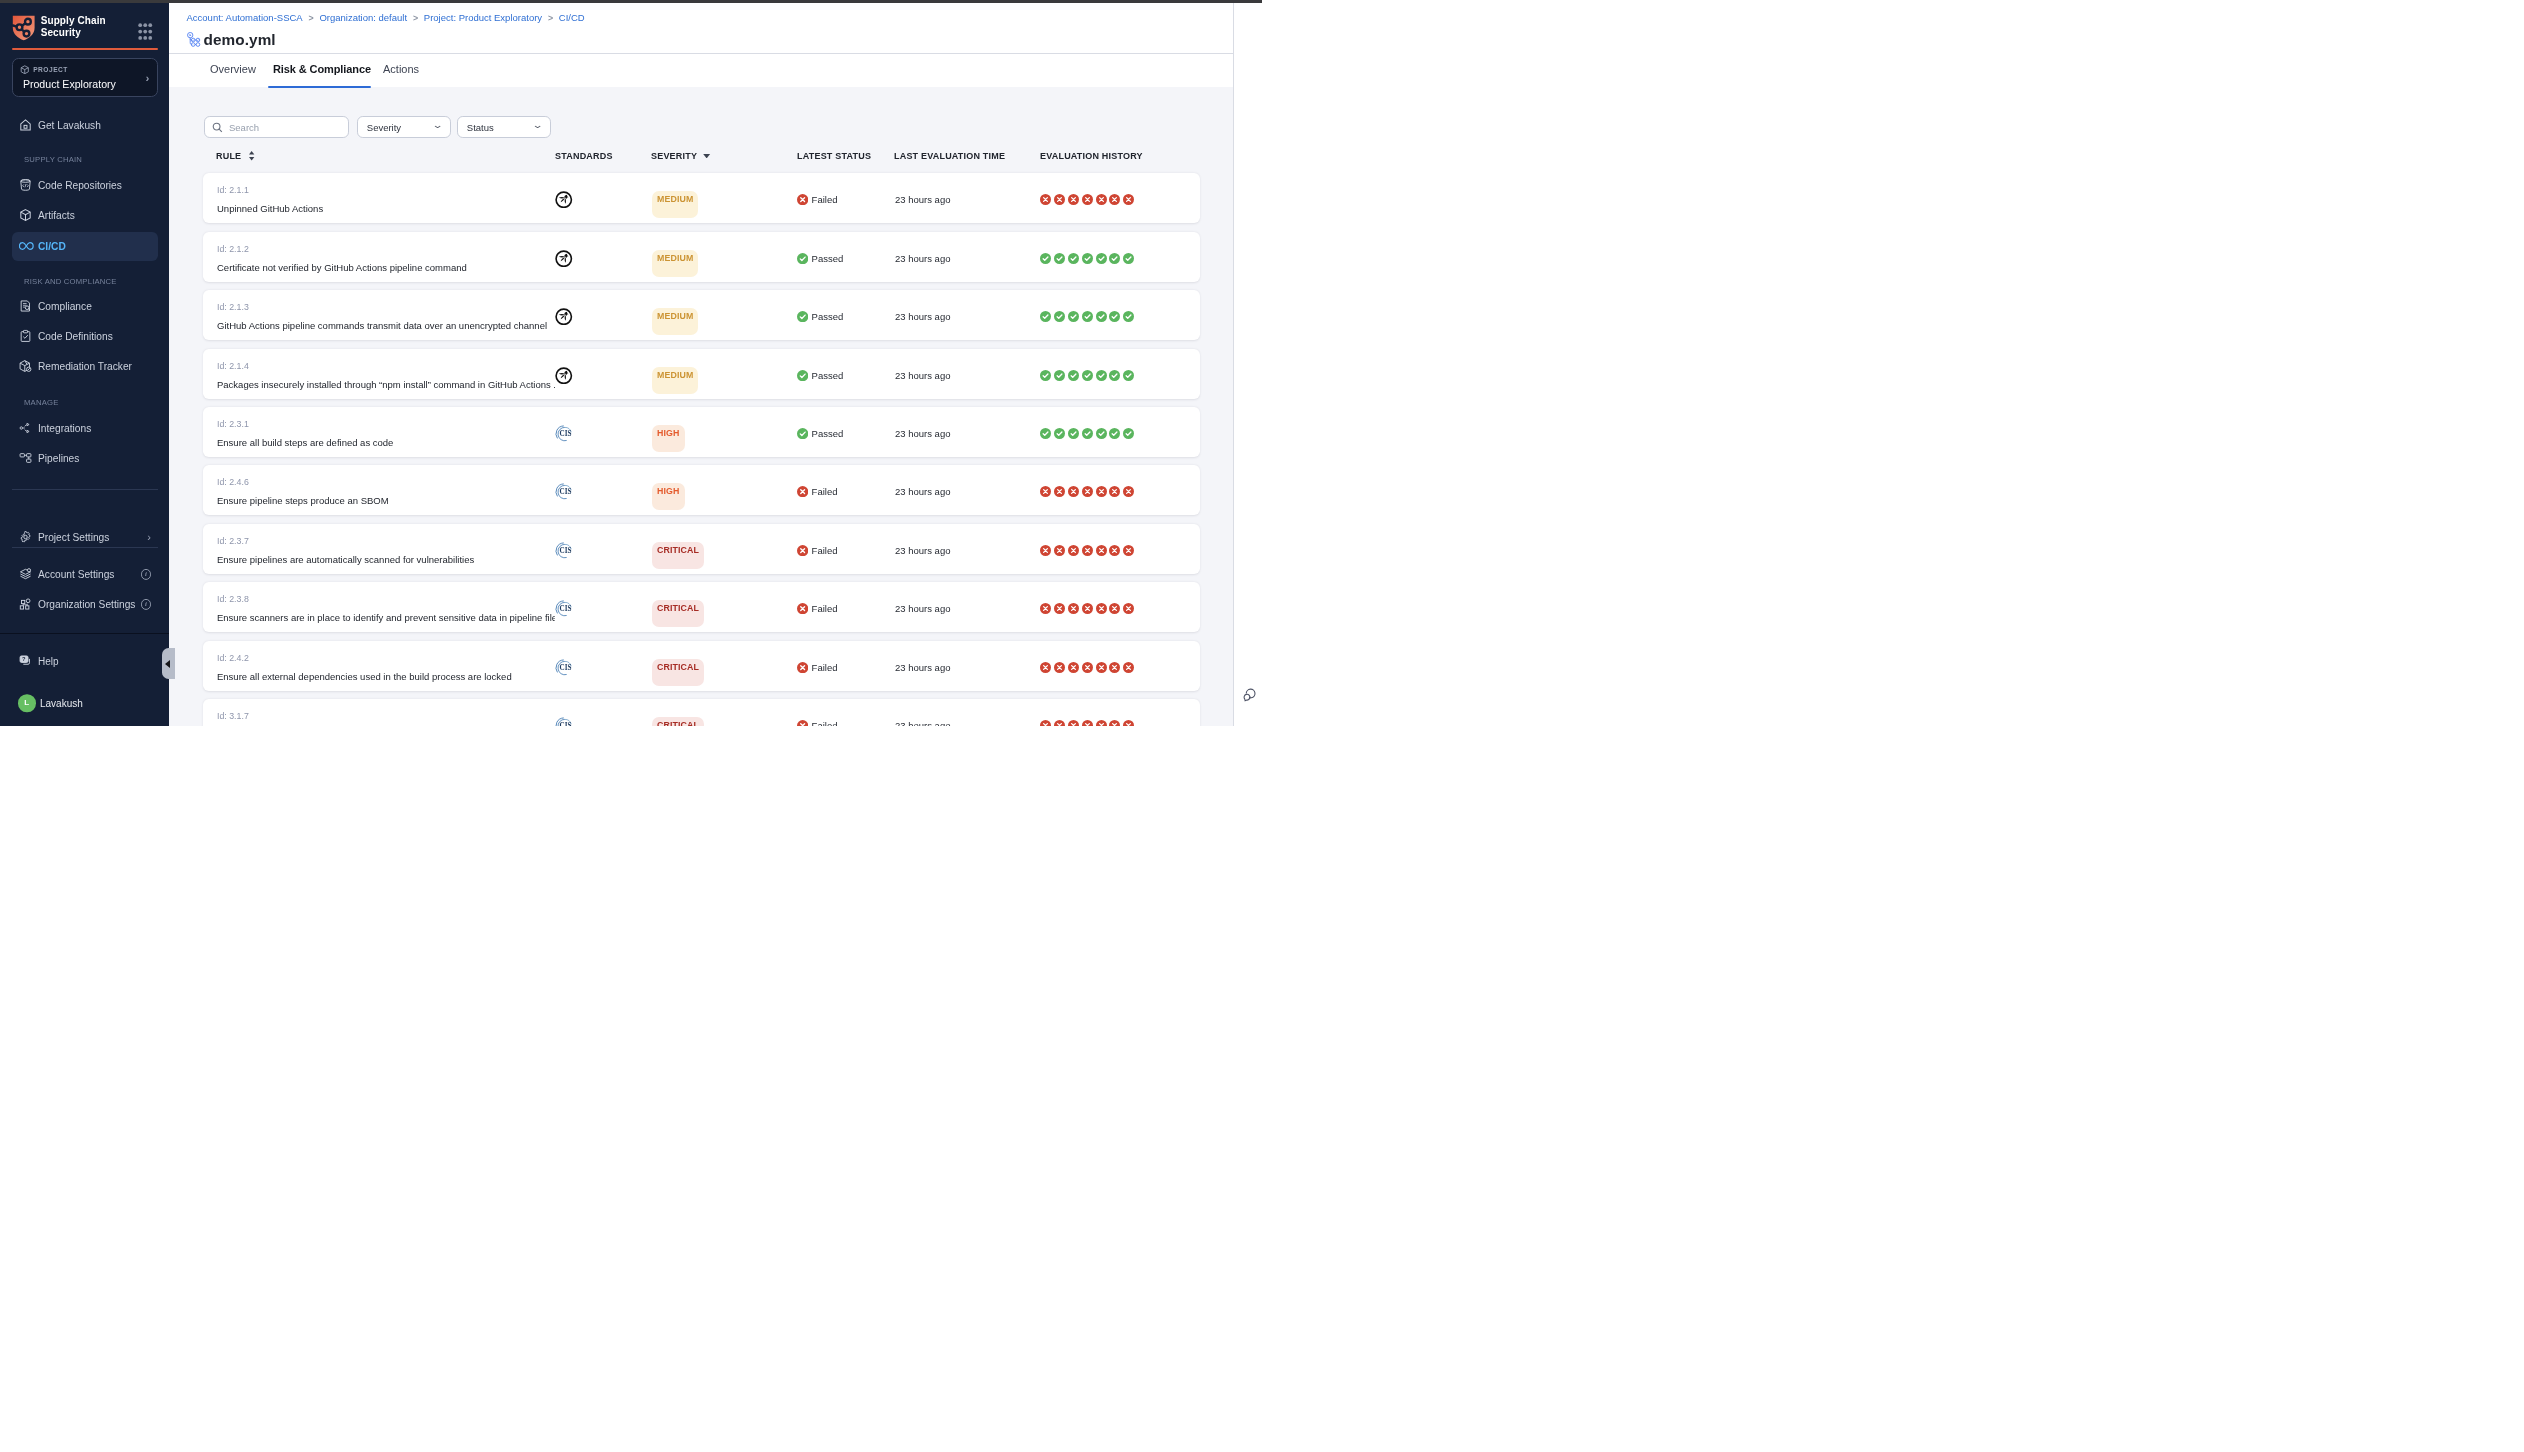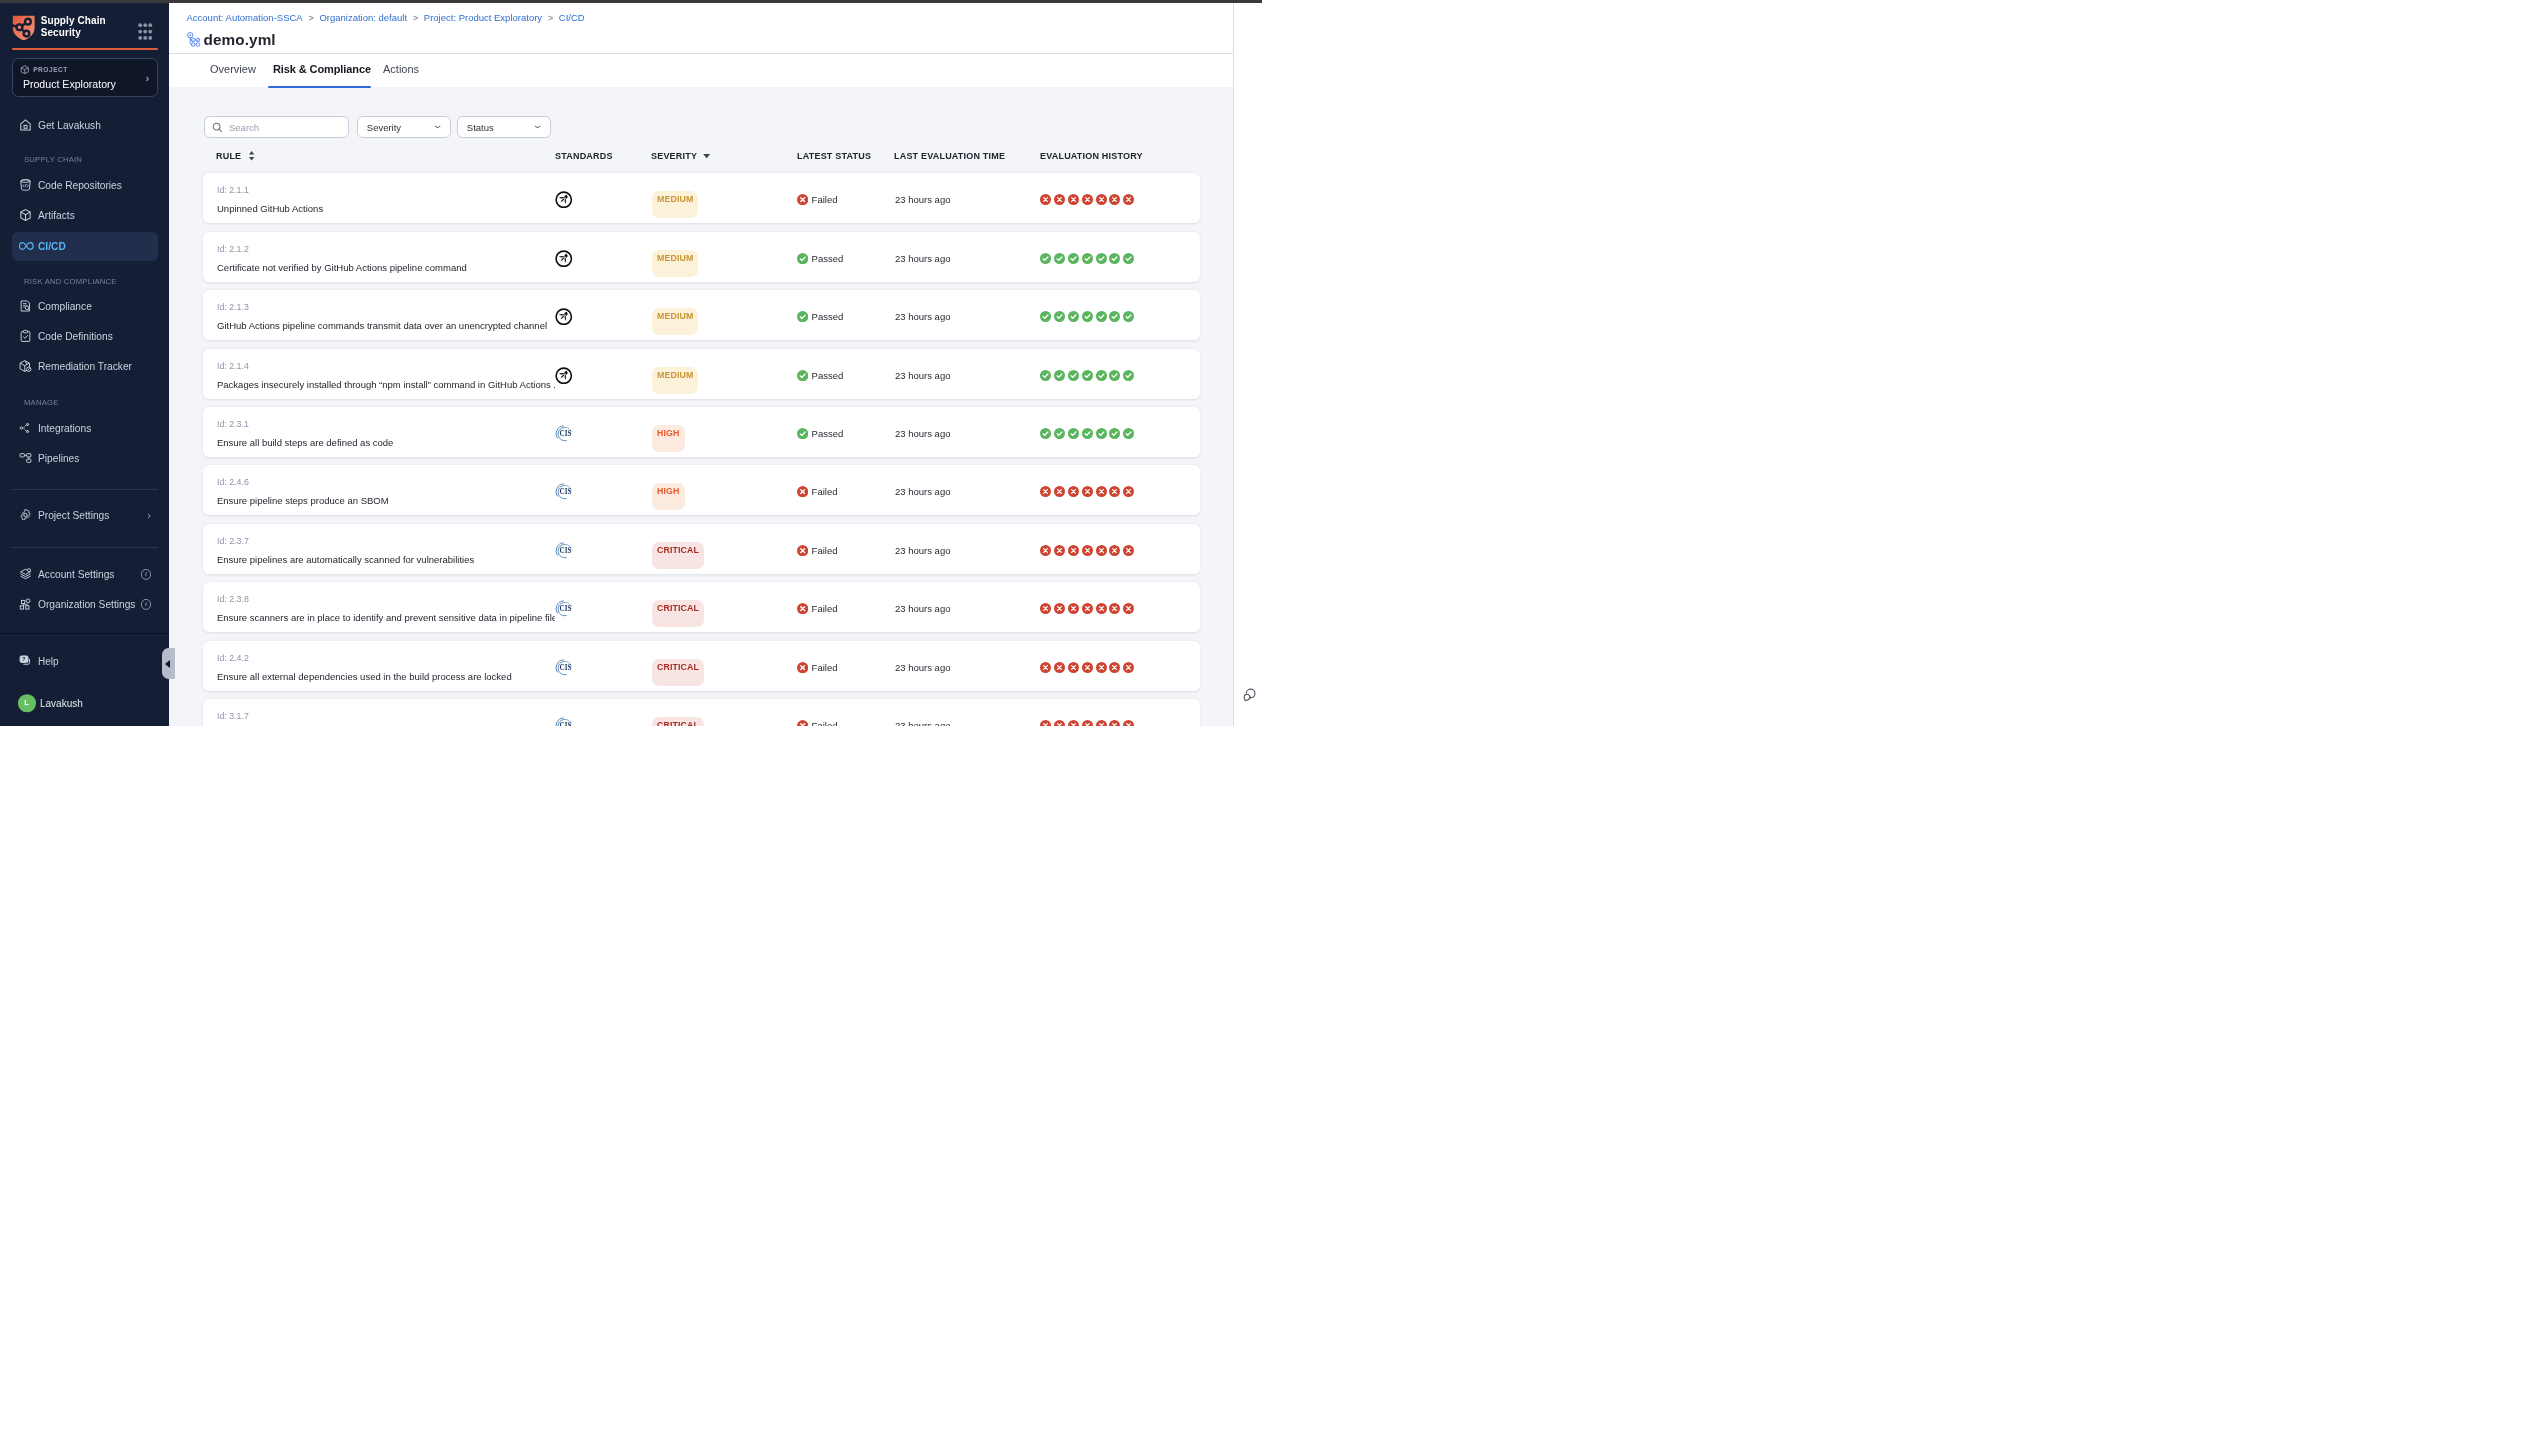--- a/index.html
+++ b/index.html
@@ -192,21 +192,21 @@
         <rect x="1.5" y="3" width="6" height="4.5" rx="1"></rect>
         <rect x="10.5" y="3" width="6" height="4.5" rx="1"></rect>
         <rect x="10.5" y="10.5" width="6" height="4.5" rx="1"></rect>
         <path d="M7.5 5.2h3M13.5 7.5v3"></path>
       </svg>
     <span class="lbl">Pipelines</span>
   </div>
 
   <div class="sb-divider" style="top:486px;"></div>
 
-  <div class="navitem" style="top:498px;">
+  <div class="navitem" style="top:520px;">
     <svg class="ic" viewBox="0 0 18 18" fill="none" stroke="#ccd2de" stroke-width="1.3">
         <circle cx="9" cy="9" r="2.4"></circle>
         <path d="M7.6 2l.3-1.3h2.2L10.4 2l1.3.5 1.2-.8 1.6 1.6-.8 1.2.5 1.3 1.3.3v2.2l-1.3.3-.5 1.3.8 1.2-1.6 1.6-1.2-.8-1.3.5-.3 1.3H7.9L7.6 16l-1.3-.5-1.2.8-1.6-1.6.8-1.2-.5-1.3-1.3-.3V9.7l1.3-.3.5-1.3-.8-1.2 1.6-1.6 1.2.8z" transform="translate(.8,.9) scale(.92)"></path>
       </svg>
     <span class="lbl">Project Settings</span>
     <span class="chevR">›</span>
   </div>
 
   <div class="sb-divider" style="top:544px;"></div>
 

